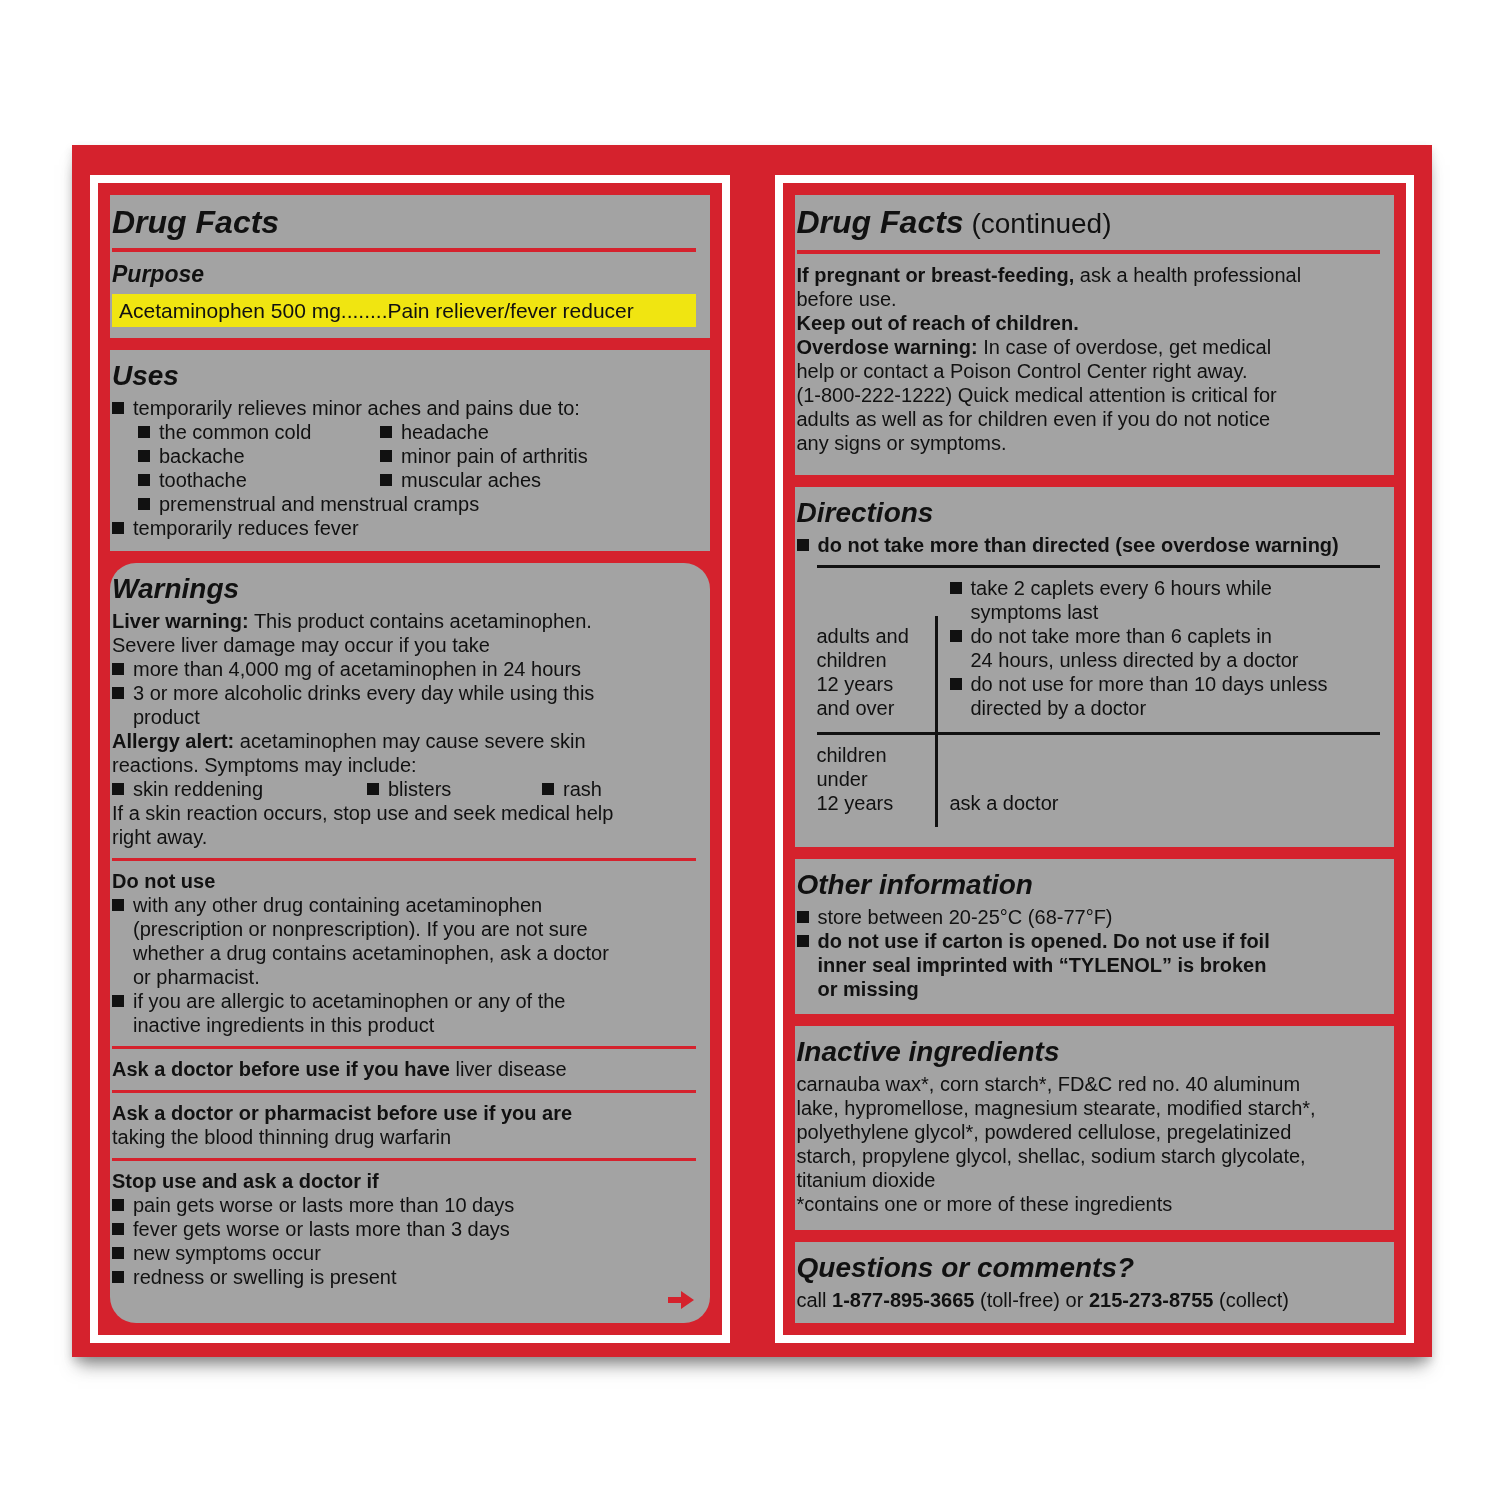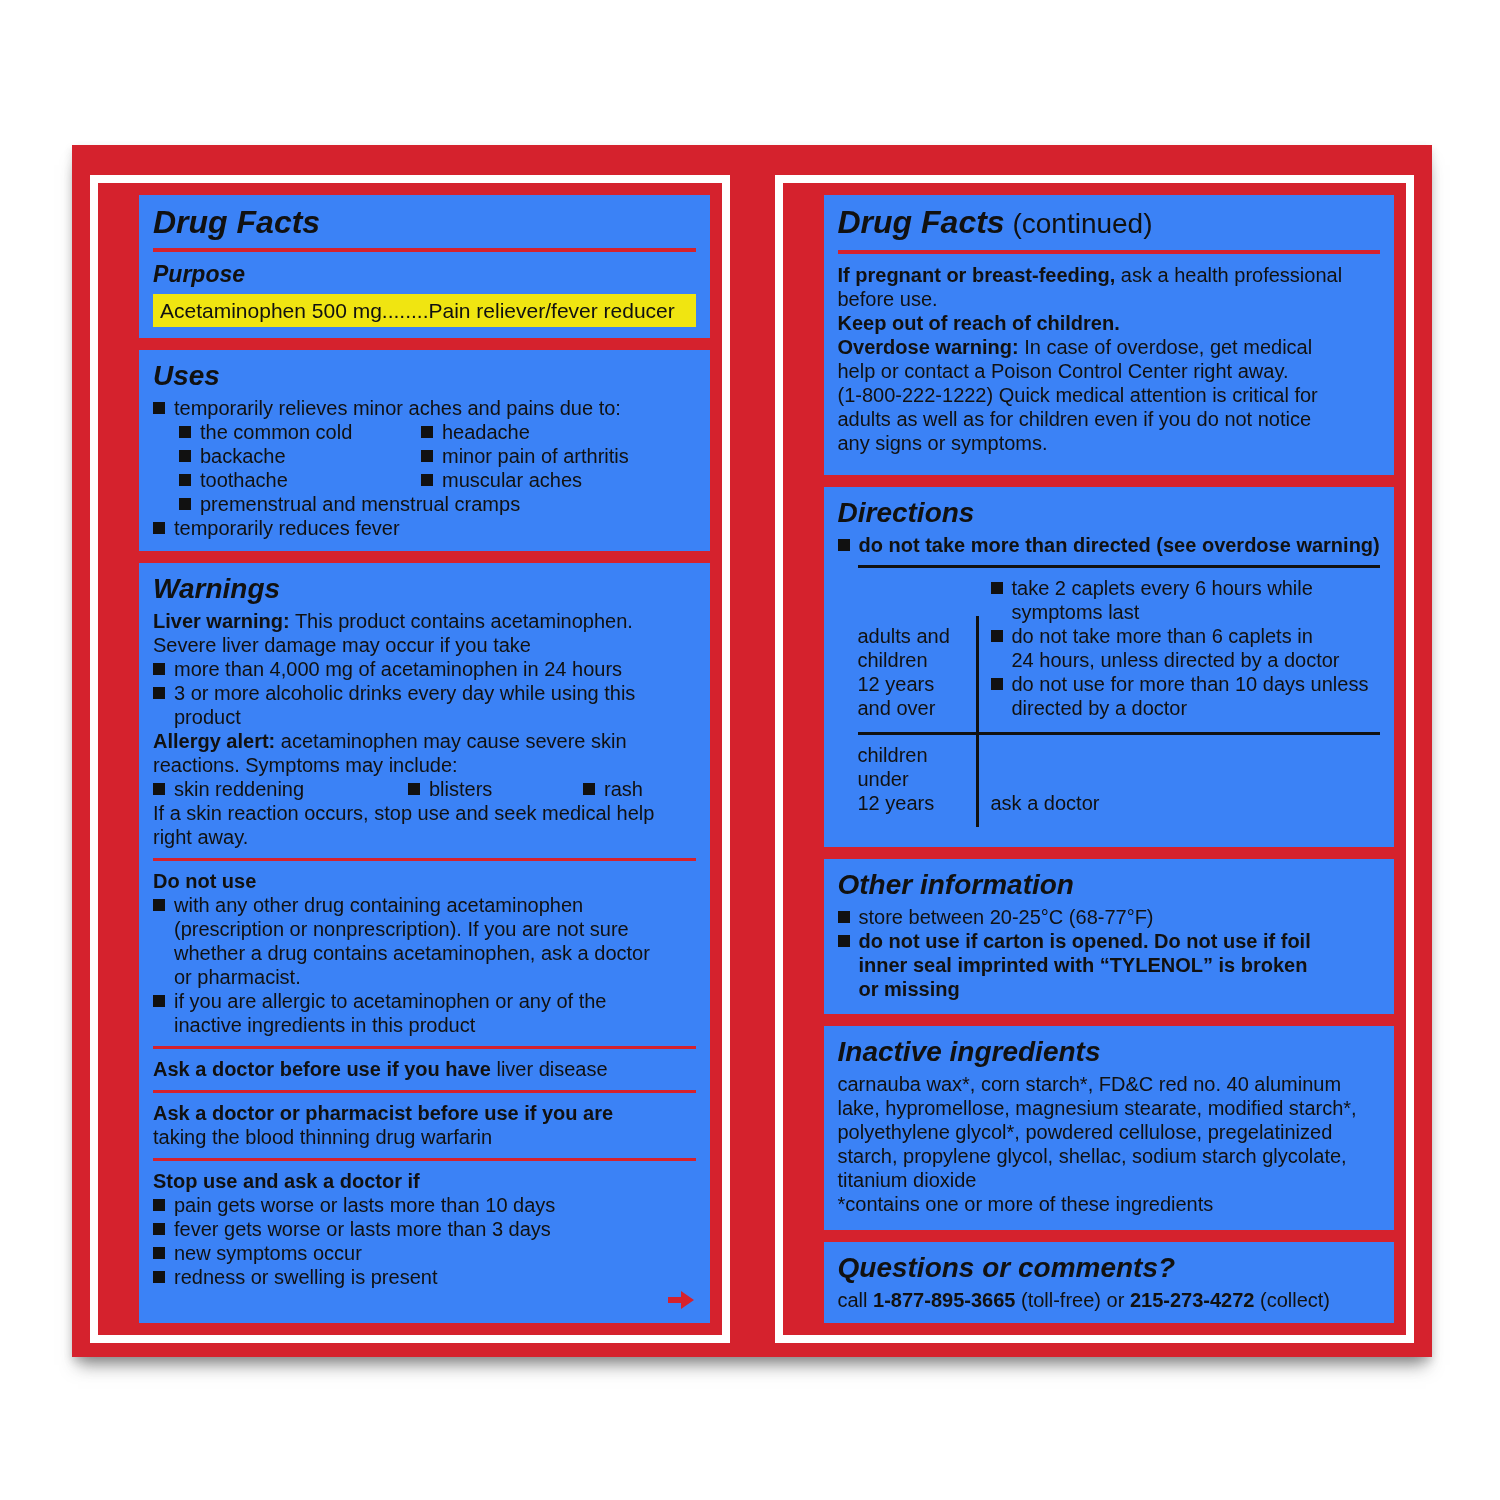--- a/index.html
+++ b/index.html
@@ -13,24 +13,24 @@
     position:absolute; left:72px; top:145px; width:1360px; height:1212px;
     box-sizing:border-box; background:var(--red,#d5222d);
     padding:30px 18px 14px 18px; display:flex; gap:45px;
     box-shadow:0 14px 16px -6px rgba(60,60,60,.55), 0 4px 8px rgba(60,60,60,.18);
   }
   .panel { flex:1 1 0; background:#ffffff; padding:8px; box-sizing:border-box; display:flex; }
   .panel-inner {
     flex:1; background:var(--red,#d5222d); padding:12px;
     display:flex; flex-direction:column; gap:12px; box-sizing:border-box;
   }
-  .section { background:#3b82f6; padding:8px 14px 10px 14px; box-sizing:border-box; min-height:0;margin-left:29px; }
+  .section { background:#a3a3a3; padding:8px 14px 10px 2px; box-sizing:border-box; min-height:0; }
   #left-inner  > .section:nth-child(1){ flex-grow:.3; }
   #left-inner  > .section:nth-child(2){ flex-grow:.4; }
-  #left-inner  > .section:nth-child(3){ flex-grow:1; }
+  #left-inner  > .section:nth-child(3){ flex-grow:1;border-radius:26px; }
   #right-inner > .section:nth-child(1){ flex-grow:2; }
   #right-inner > .section:nth-child(2){ flex-grow:2; }
   #right-inner > .section:nth-child(3){ flex-grow:.7; }
   #right-inner > .section:nth-child(4){ flex-grow:.7; }
   #right-inner > .section:nth-child(5){ flex-grow:.3; }
 
   .df-title { font-size:32px; line-height:38px; font-weight:bold; font-style:italic; }
   .df-cont  { font-weight:normal; font-style:normal; font-size:28px; }
   .title-rule { height:4px; background:var(--red,#d5222d); margin:7px 0 9px 0; }
   .rule       { height:3px; background:var(--red,#d5222d); margin:9px 0 8px 0; }
@@ -260,17 +260,17 @@
           <div class="heading">Inactive ingredients</div>
           <p class="para"><span>carnauba wax*, corn starch*, FD&amp;C red no. 40 aluminum
 lake, hypromellose, magnesium stearate, modified starch*,
 polyethylene glycol*, powdered cellulose, pregelatinized
 starch, propylene glycol, shellac, sodium starch glycolate,
 titanium dioxide
 *contains one or more of these ingredients</span></p>
         </section>
         <section class="section">
           <div class="heading">Questions or comments?</div>
-          <p class="para"><span>call </span><span class="b">1-877-895-3665</span><span> (toll-free) or </span><span class="b">215-273-4272</span><span> (collect)</span></p>
+          <p class="para"><span>call </span><span class="b">1-877-895-3665</span><span> (toll-free) or </span><span class="b">215-273-8755</span><span> (collect)</span></p>
         </section>
       </div>
   </div>
 </div>
 
 </body></html>

